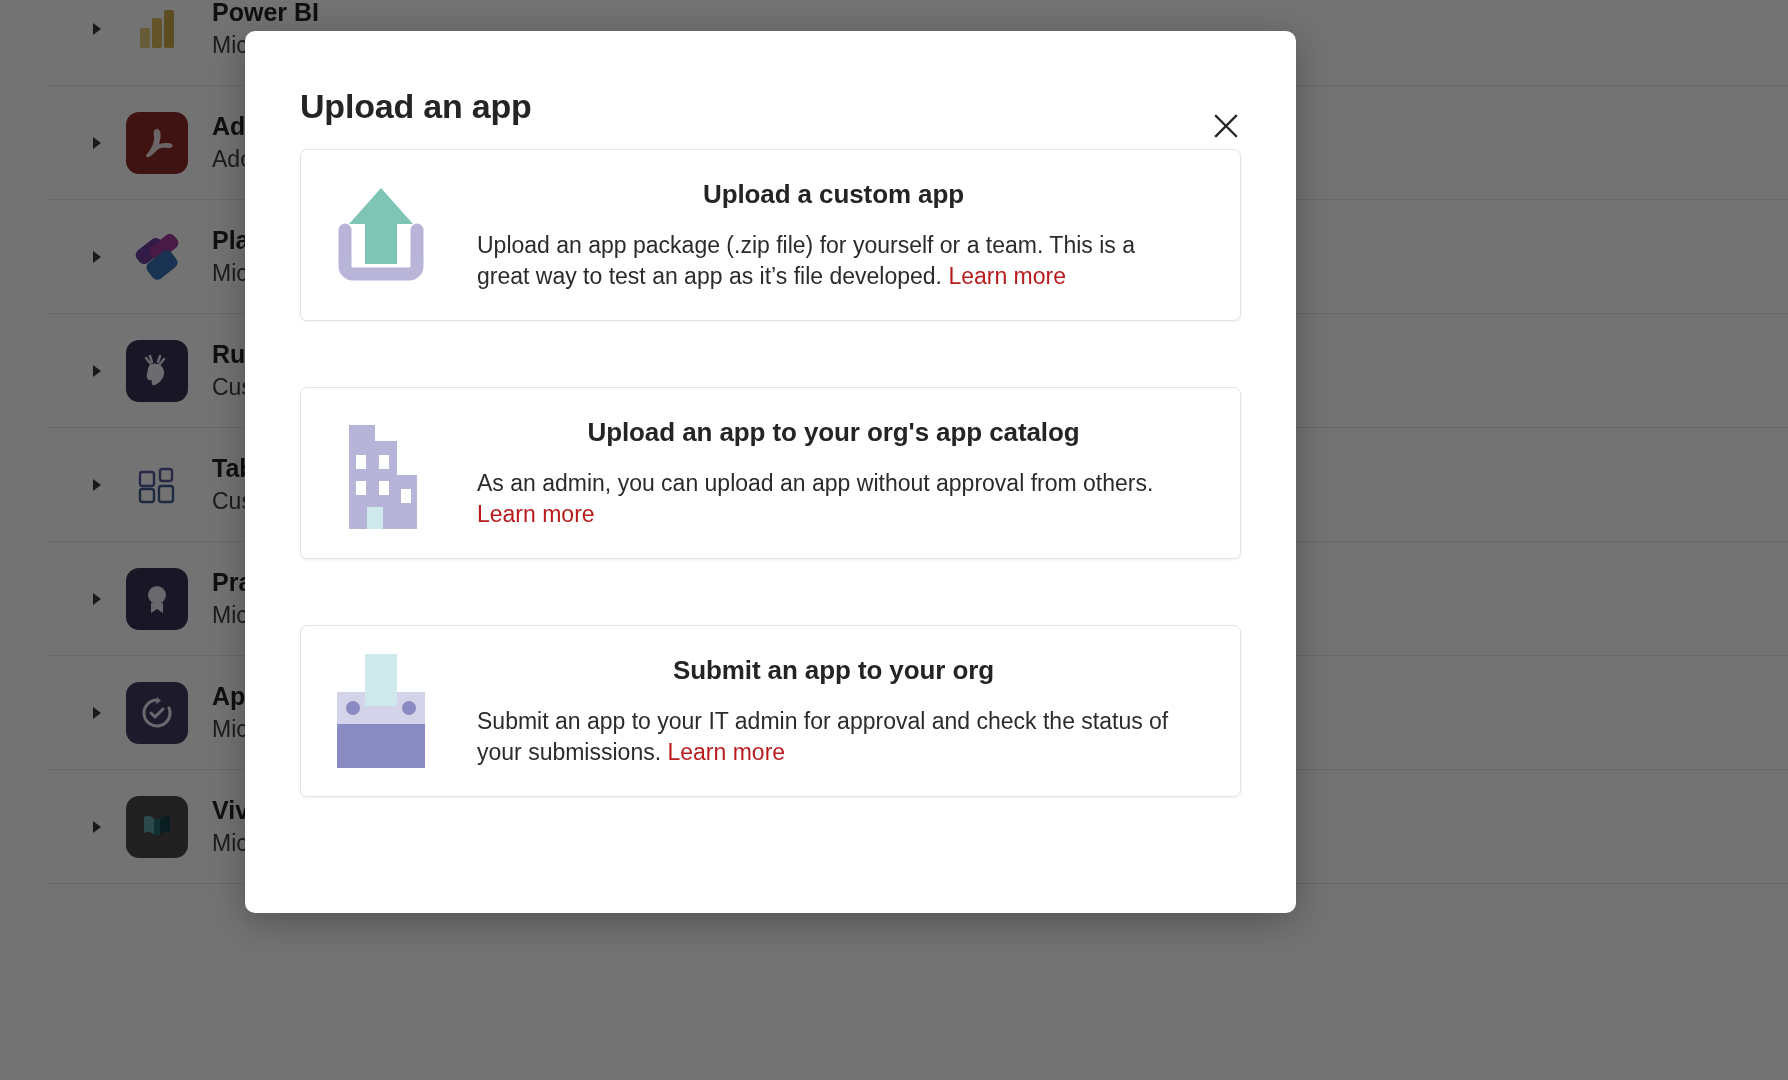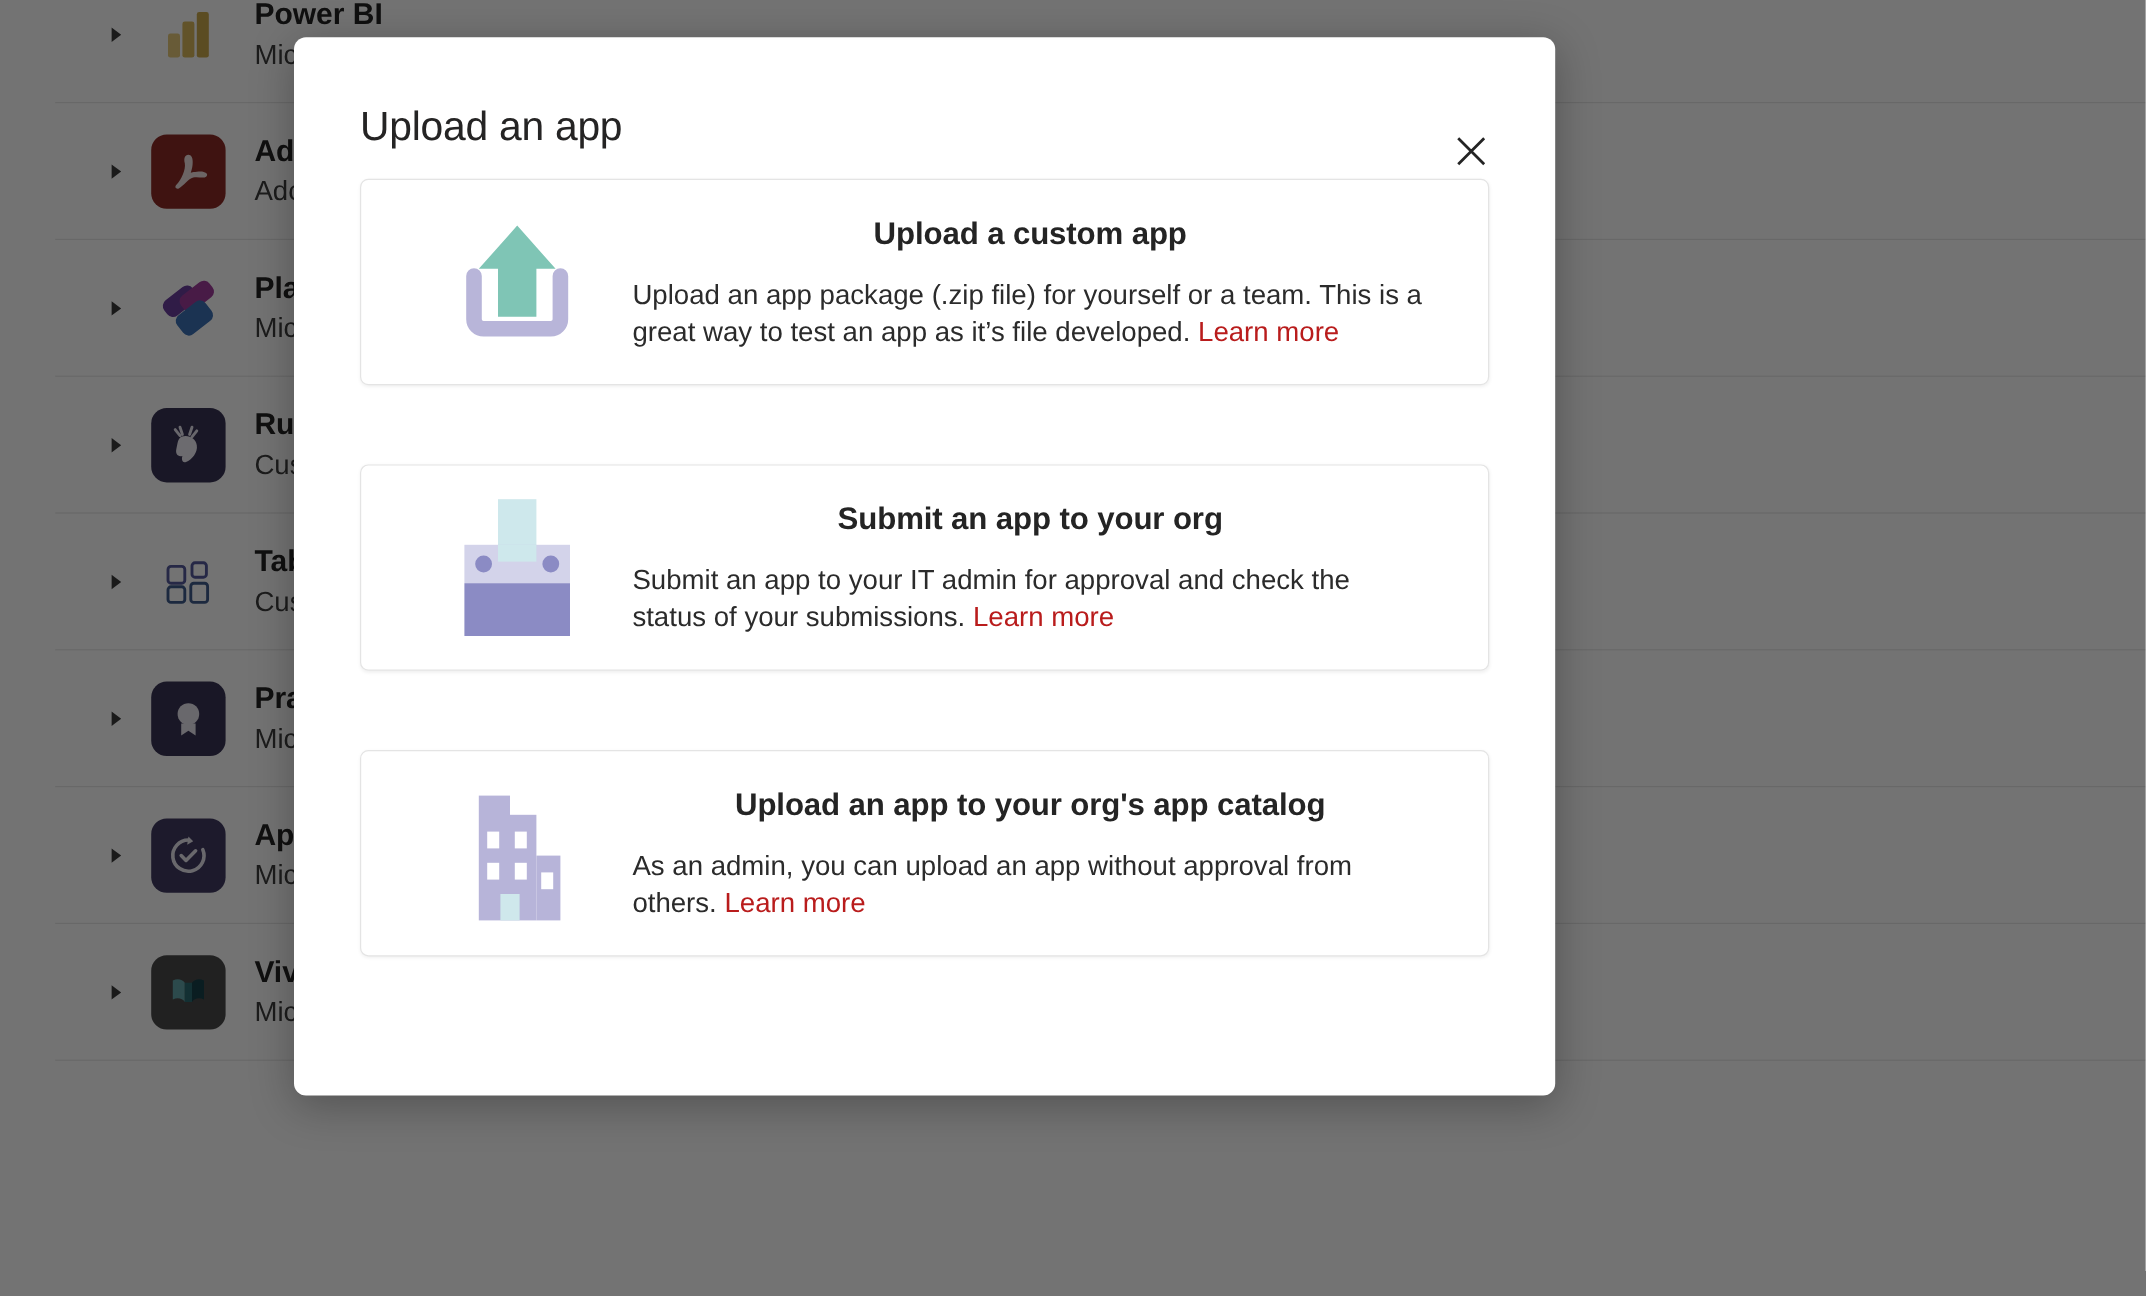--- a/index.html
+++ b/index.html
@@ -97,21 +97,21 @@
   }
 
   .modal-header {
     position: relative;
     padding: 56px 54px 0 55px;
     height: 118px;
   }
 
   .modal-title {
     font-size: 34px;
-    font-weight: normal;
+    font-weight: bold;
     color: #252424;
     letter-spacing: -0.2px;
   }
 
   .close-btn {
     position: absolute;
     right: 48px;
     top: 73px;
     width: 44px;
     height: 44px;
@@ -131,21 +131,21 @@
 
   .card {
     position: relative;
     width: 941px;
     border: 1px solid #e4e4e4;
     border-radius: 7px;
     background: #ffffff;
     box-shadow: 0 1px 3px rgba(0,0,0,0.06);
     display: flex;
     align-items: center;
-    padding: 28px 40px 28px 70px;
+    padding: 28px 40px 28px 20px;
     cursor: pointer;
   }
   .card + .card { margin-top: 66px; }
   #card-custom  { height: 172px; }
   #card-catalog { height: 172px; }
   #card-submit  { height: 172px; }
 
   .card-icon {
     flex: 0 0 120px;
     width: 120px;
@@ -359,37 +359,20 @@
     <div class="card" id="card-custom">
       <div class="card-icon">
         <svg width="104" height="110" viewBox="0 0 104 110">
           <path d="M16 50 v36 a8 8 0 0 0 8 8 h56 a8 8 0 0 0 8 -8 v-36" fill="none" stroke="#b8b5d9" stroke-width="13" stroke-linecap="round"></path>
           <path d="M52 8 L84 44 H68 V84 H36 V44 H20 Z" fill="#7fc5b5"></path>
         </svg>
       </div>
       <div class="card-content">
         <div class="card-title">Upload a custom app</div>
         <div class="card-desc"><span>Upload an app package (.zip file) for yourself or a team. This is a great way to test an app as it’s file developed. </span><a class="learn-more">Learn more</a></div>
-      </div>
-    </div>
-
-    <div class="card" id="card-submit">
-      <div class="card-icon">
-        <svg width="104" height="122" viewBox="0 0 104 122">
-          <rect x="36" y="4" width="32" height="52" fill="#cee8ec"></rect>
-          <rect x="8" y="42" width="88" height="32" fill="#d3d3ea"></rect>
-          <rect x="36" y="42" width="32" height="14" fill="#cee8ec"></rect>
-          <circle cx="24" cy="58" r="7" fill="#8b8bc4"></circle>
-          <circle cx="80" cy="58" r="7" fill="#8b8bc4"></circle>
-          <rect x="8" y="74" width="88" height="44" fill="#8b8bc4"></rect>
-        </svg>
-      </div>
-      <div class="card-content">
-        <div class="card-title">Submit an app to your org</div>
-        <div class="card-desc"><span>Submit an app to your IT admin for approval and check the status of your submissions. </span><a class="learn-more">Learn more</a></div>
       </div>
     </div>
 
     <div class="card" id="card-catalog">
       <div class="card-icon">
         <svg width="104" height="120" viewBox="0 0 104 120">
           <rect x="20" y="12" width="26" height="104" fill="#b7b4d9"></rect>
           <rect x="46" y="28" width="22" height="88" fill="#b7b4d9"></rect>
           <rect x="68" y="62" width="20" height="54" fill="#b7b4d9"></rect>
           <rect x="27" y="42" width="10" height="14" fill="#ffffff"></rect>
@@ -399,14 +382,31 @@
           <rect x="72" y="76" width="10" height="14" fill="#ffffff"></rect>
           <rect x="38" y="94" width="16" height="22" fill="#cfe8ec"></rect>
         </svg>
       </div>
       <div class="card-content">
         <div class="card-title">Upload an app to your org's app catalog</div>
         <div class="card-desc"><span>As an admin, you can upload an app without approval from others. </span><a class="learn-more">Learn more</a></div>
       </div>
     </div>
 
+    <div class="card" id="card-submit">
+      <div class="card-icon">
+        <svg width="104" height="122" viewBox="0 0 104 122">
+          <rect x="36" y="4" width="32" height="52" fill="#cee8ec"></rect>
+          <rect x="8" y="42" width="88" height="32" fill="#d3d3ea"></rect>
+          <rect x="36" y="42" width="32" height="14" fill="#cee8ec"></rect>
+          <circle cx="24" cy="58" r="7" fill="#8b8bc4"></circle>
+          <circle cx="80" cy="58" r="7" fill="#8b8bc4"></circle>
+          <rect x="8" y="74" width="88" height="44" fill="#8b8bc4"></rect>
+        </svg>
+      </div>
+      <div class="card-content">
+        <div class="card-title">Submit an app to your org</div>
+        <div class="card-desc"><span>Submit an app to your IT admin for approval and check the status of your submissions. </span><a class="learn-more">Learn more</a></div>
+      </div>
+    </div>
+
   </div>
 </div>
 
 </body></html>

